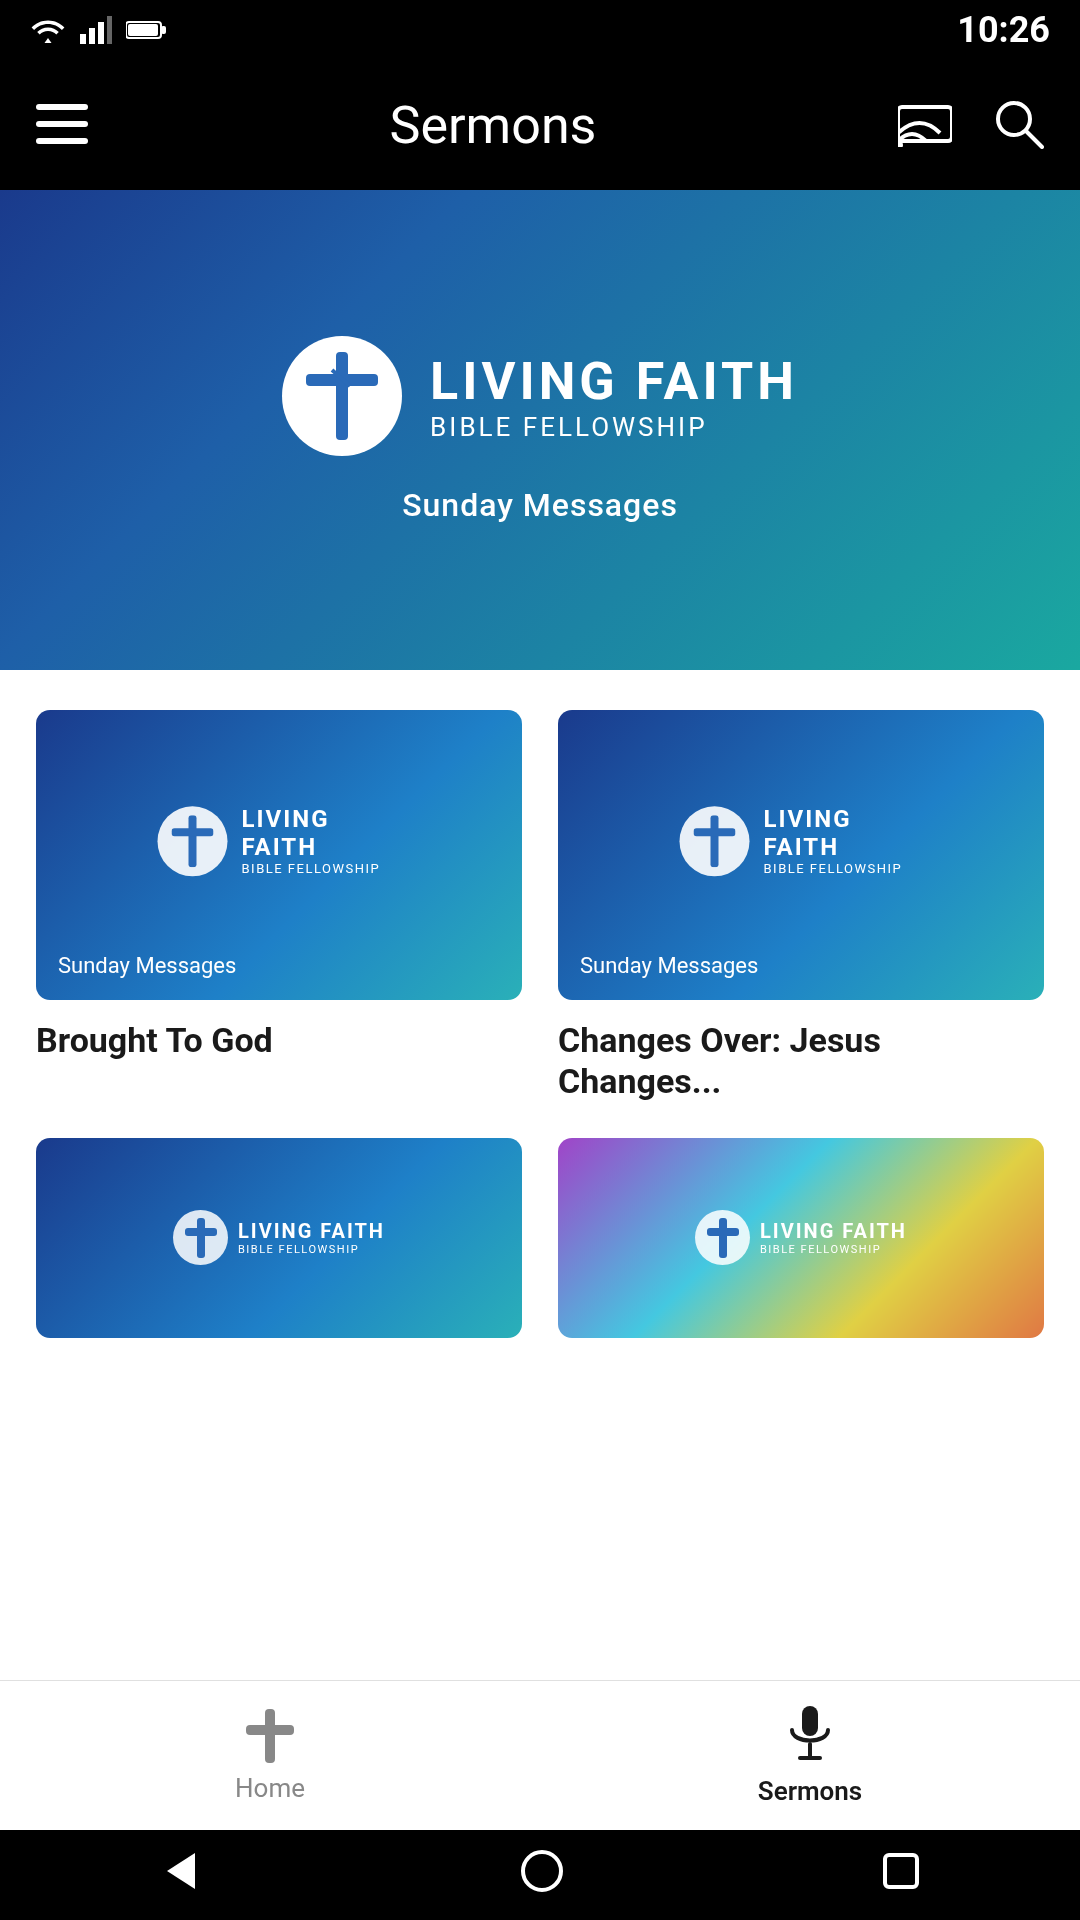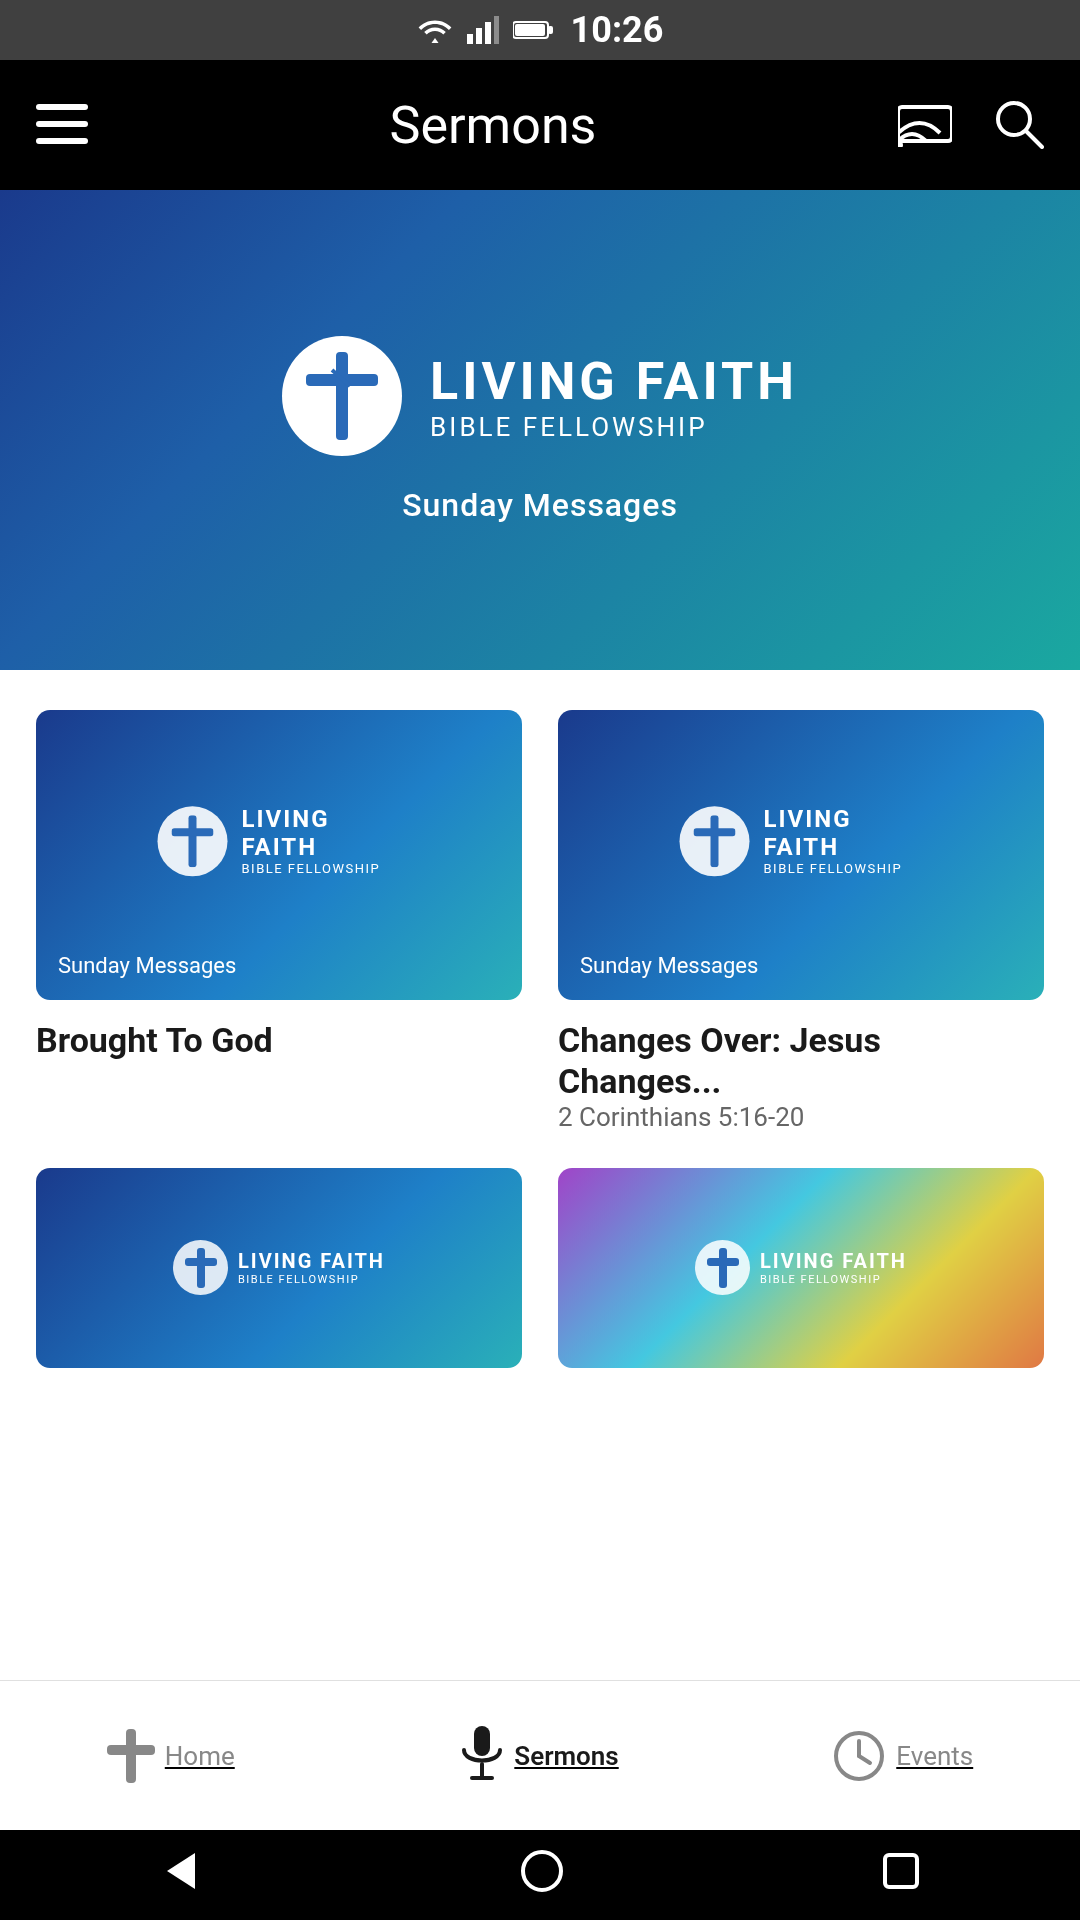--- a/index.html
+++ b/index.html
@@ -7,25 +7,25 @@
     body {
       width: 1080px;
       min-height: 1920px;
       background: #fff;
       font-family: 'Roboto', Arial, sans-serif;
       overflow-x: hidden;
     }
 
     
     .status-bar {
-      background: #404040;
+      background: #000000;
       height: 60px;
       display: flex;
       align-items: center;
-      justify-content: center;
+      justify-content: space-between;
       padding: 0 30px;
       gap: 18px;
     }
     .status-bar .time {
       color: #fff;
       font-size: 36px;
       font-weight: bold;
     }
     .status-icons {
       display: flex;
@@ -255,26 +255,25 @@
       width: 1080px;
       height: 150px;
       background: #fff;
       border-top: 1px solid #e0e0e0;
       display: flex;
       align-items: center;
       justify-content: space-around;
     }
     .nav-item {
       display: flex;
-      flex-direction: row;
+      flex-direction: column;
       align-items: center;
       gap: 10px;
       cursor: pointer;
       min-width: 140px;
-      text-decoration: underline;
     }
     .nav-label {
       font-size: 26px;
       color: #888;
     }
     .nav-label.active {
       color: #1a1a1a;
       font-weight: 600;
     }
 
@@ -403,21 +402,20 @@
             </div>
             <div class="thumb-church-name">
               <span class="thumb-church-main">LIVING FAITH</span>
               <span class="thumb-church-sub">BIBLE FELLOWSHIP</span>
             </div>
           </div>
           <span class="thumb-label">Sunday Messages</span>
         </div>
       </div>
       <div class="sermon-title">Changes Over: Jesus Changes...</div>
-      <div class="sermon-scripture">2 Corinthians 5:16-20</div>
     </div>
   </div>
 
   <div class="second-row">
     <div class="partial-thumb">
       <div class="partial-thumb-bg" style="display:flex;align-items:center;justify-content:center;">
         <div class="partial-thumb-logo">
           <div class="partial-cross-circle">
             <svg width="32" height="40" viewBox="0 0 32 40" fill="none">
               <rect x="12" y="0" width="8" height="40" rx="3" fill="#2a6ab8"></rect>
@@ -464,28 +462,20 @@
   <div class="nav-item">
     <svg width="44" height="60" viewBox="0 0 44 60" fill="none">
       <rect x="14" y="0" width="16" height="30" rx="8" fill="#1a1a1a"></rect>
       <path d="M4 24 C4 38 40 38 40 24" stroke="#1a1a1a" stroke-width="4" fill="none" stroke-linecap="round"></path>
       <line x1="22" y1="38" x2="22" y2="52" stroke="#1a1a1a" stroke-width="4" stroke-linecap="round"></line>
       <line x1="12" y1="52" x2="32" y2="52" stroke="#1a1a1a" stroke-width="4" stroke-linecap="round"></line>
     </svg>
     <span class="nav-label active">Sermons</span>
   </div>
 
-  <div class="nav-item">
-    <svg width="54" height="54" viewBox="0 0 54 54" fill="none">
-      <circle cx="27" cy="27" r="23" stroke="#888" stroke-width="4"></circle>
-      <line x1="27" y1="12" x2="27" y2="27" stroke="#888" stroke-width="4" stroke-linecap="round"></line>
-      <line x1="27" y1="27" x2="38" y2="34" stroke="#888" stroke-width="4" stroke-linecap="round"></line>
-    </svg>
-    <span class="nav-label">Events</span>
-  </div>
 
 </div>
 
 <div class="system-nav">
   <button class="sys-btn" style="background:none;border:none;cursor:pointer;">
     <svg width="44" height="44" viewBox="0 0 44 44" fill="none">
       <polygon points="36,4 36,40 8,22" fill="white"></polygon>
     </svg>
   </button>
   <button class="sys-btn" style="background:none;border:none;cursor:pointer;">

